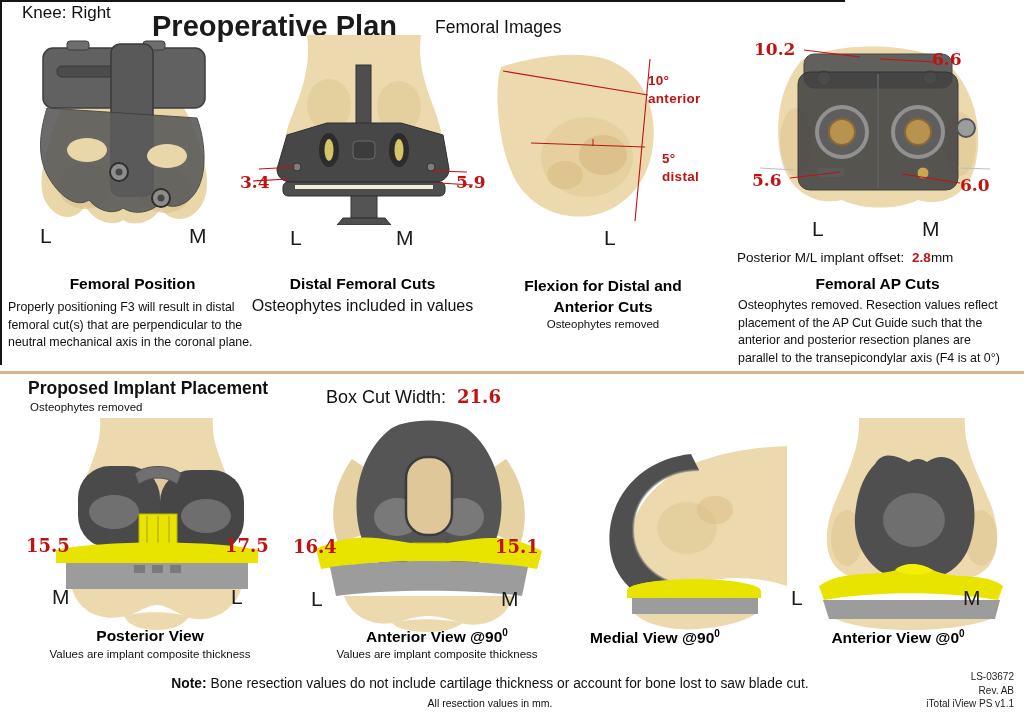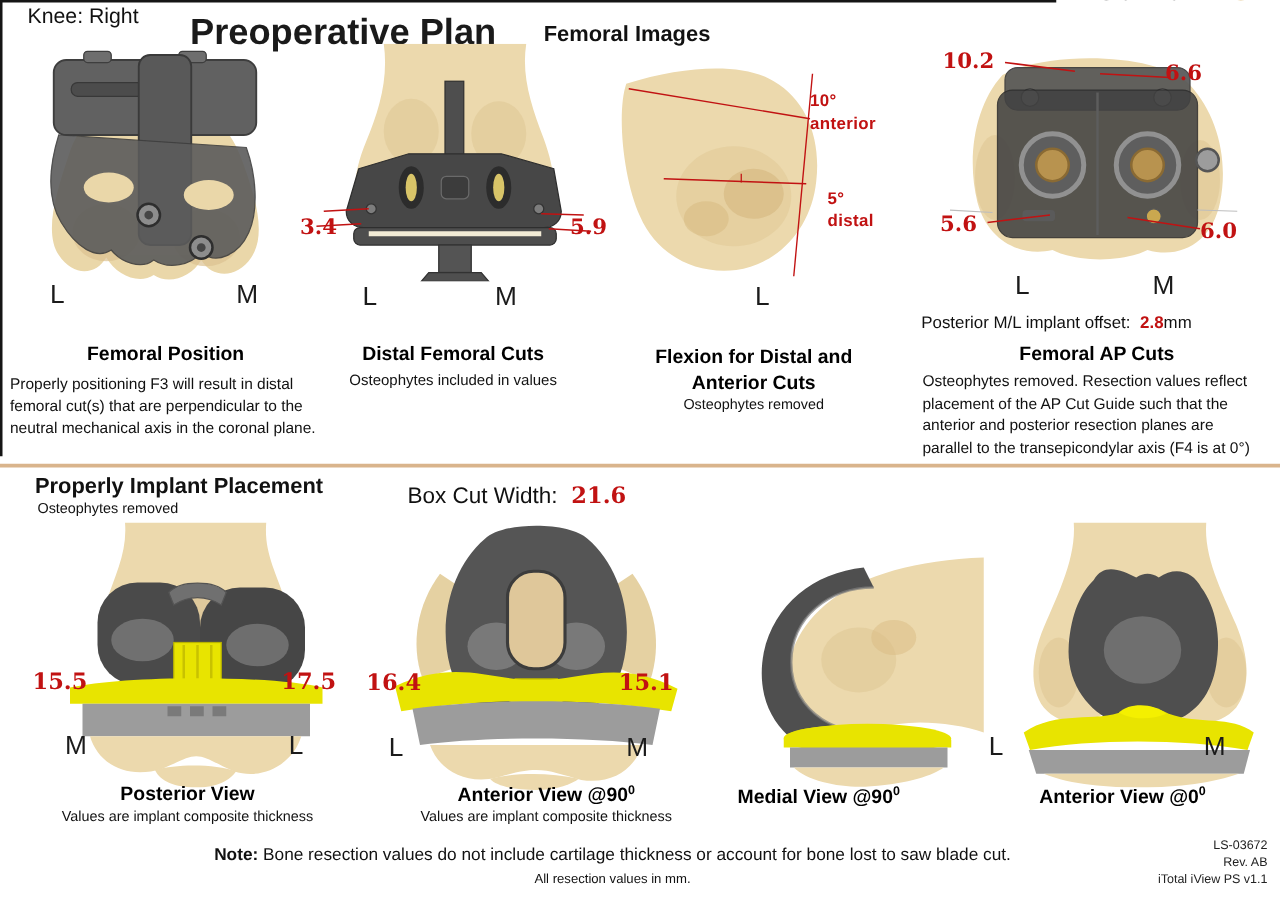--- a/index.html
+++ b/index.html
@@ -4,41 +4,41 @@
 <style>
   :root{ --red:#c11212; }
   html,body{ margin:0; padding:0; background:#ffffff; }
   .page{ position:relative; width:1024px; height:727px; background:#fff; overflow:hidden;
          font-family:"Liberation Sans",sans-serif; color:#111; }
   .abs{ position:absolute; }
   .redval{ font-family:"DejaVu Serif",serif; font-weight:bold; color:var(--red); font-size:17px; white-space:nowrap; }
   .redval-lg{ font-size:18px; }
   .lm{ font-size:21px; color:#1b1b1b; }
   .panel-title{ font-weight:bold; font-size:15.5px; text-align:center; color:#000; }
-  .panel-sub{ font-size:12px; text-align:center; color:#111; }
+  .panel-sub{ font-size:16px; text-align:center; color:#111; }
   .desc{ font-size:12.4px; line-height:1.42; color:#111; }
   .deg{ color:var(--red); font-weight:bold; font-size:13.5px; line-height:1.3; letter-spacing:.3px; white-space:nowrap; }
   .view-title{ font-weight:bold; font-size:15.5px; text-align:center; color:#000; }
   .view-sub{ font-size:11.5px; text-align:center; color:#111; }
   sup{ font-size:10px; }
   .docinfo{ font-size:10px; line-height:13.5px; text-align:right; color:#222; }
 </style>
 </head>
 <body>
 
 <div class="page">
 
   <div class="abs" style="left:0;top:0;width:845px;height:2px;background:#151515;"></div>
   <div class="abs" style="left:0;top:0;width:2px;height:365px;background:#151515;"></div>
 
   <div class="abs" style="left:22px;top:3px;font-size:17px;font-weight:400;">Knee: Right</div>
 
   <div class="abs" style="left:152px;top:10px;font-size:29px;font-weight:700;color:#1a1a1a;">Preoperative Plan</div>
 
-  <div class="abs" style="left:435px;top:17px;font-size:17.5px;font-weight:bold;">Femoral Images</div>
+  <div class="abs" style="left:435px;top:17px;font-size:17.5px;font-weight:normal;">Femoral Images</div>
 
   <div class="abs" style="left:876px;top:0;width:148px;height:8px;overflow:hidden;">
     <div style="position:relative;top:-21px;font-size:23px;font-weight:bold;letter-spacing:1px;white-space:nowrap;">
       <span style="color:#3f3f3f;">Confor</span><span style="color:#cf9b3a;">MIS</span>
     </div>
   </div>
 
   <svg class="abs" style="left:15px;top:38px;" width="215" height="195" viewBox="0 0 215 195">
     <path d="M40,86 C30,116 20,148 32,166 C44,184 62,182 70,168 C78,182 96,190 108,182 C120,190 138,184 146,170 C154,184 174,186 186,168 C198,150 190,122 180,94 C172,70 160,56 144,50 L68,50 C54,58 46,68 40,86 Z" fill="#ead7a9"></path>
     <ellipse cx="70" cy="148" rx="27" ry="23" fill="#dcc291" opacity="0.7"></ellipse>
@@ -149,21 +149,21 @@
   <div class="abs lm" style="left:922px;top:217px;">M</div>
   <div class="abs" style="left:737px;top:250px;font-size:13.5px;white-space:nowrap;">
     <span>Posterior M/L implant offset:</span>
     <span style="color:var(--red);font-weight:bold;margin-left:4px;">2.8</span><span>mm</span>
   </div>
   <div class="abs panel-title" style="left:735px;top:275px;width:285px;">Femoral AP Cuts</div>
   <div class="abs desc" style="left:738px;top:297px;width:276px;">Osteophytes removed. Resection values reflect placement of the AP Cut Guide such that the anterior and posterior resection planes are parallel to the transepicondylar axis (F4 is at 0°)</div>
 
   <div class="abs" style="left:0;top:371px;width:1024px;height:3px;background:#d9b48c;"></div>
 
-  <div class="abs" style="left:28px;top:378px;font-size:17.5px;font-weight:bold;">Properly Implant Placement</div>
+  <div class="abs" style="left:28px;top:378px;font-size:17.5px;font-weight:bold;">Proposed Implant Placement</div>
   <div class="abs" style="left:30px;top:401px;font-size:11.5px;">Osteophytes removed</div>
   <div class="abs" style="left:326px;top:386px;font-size:18px;white-space:nowrap;">
     <span>Box Cut Width:</span>
     <span class="redval redval-lg" style="margin-left:6px;">21.6</span>
   </div>
 
   <svg class="abs" style="left:38px;top:418px;" width="235" height="212" viewBox="0 0 235 212">
     <path d="M62,0 C64,24 54,42 47,64 C42,82 50,94 64,92 L172,92 C188,94 196,82 190,62 C183,40 173,24 175,0 Z" fill="#ecd9ad"></path>
     <ellipse cx="118" cy="74" rx="22" ry="16" fill="#dcc28f" opacity="0.7"></ellipse>
     <path d="M104,58 C112,50 128,50 136,58 L136,100 L104,100 Z" fill="#dfc99c"></path>

